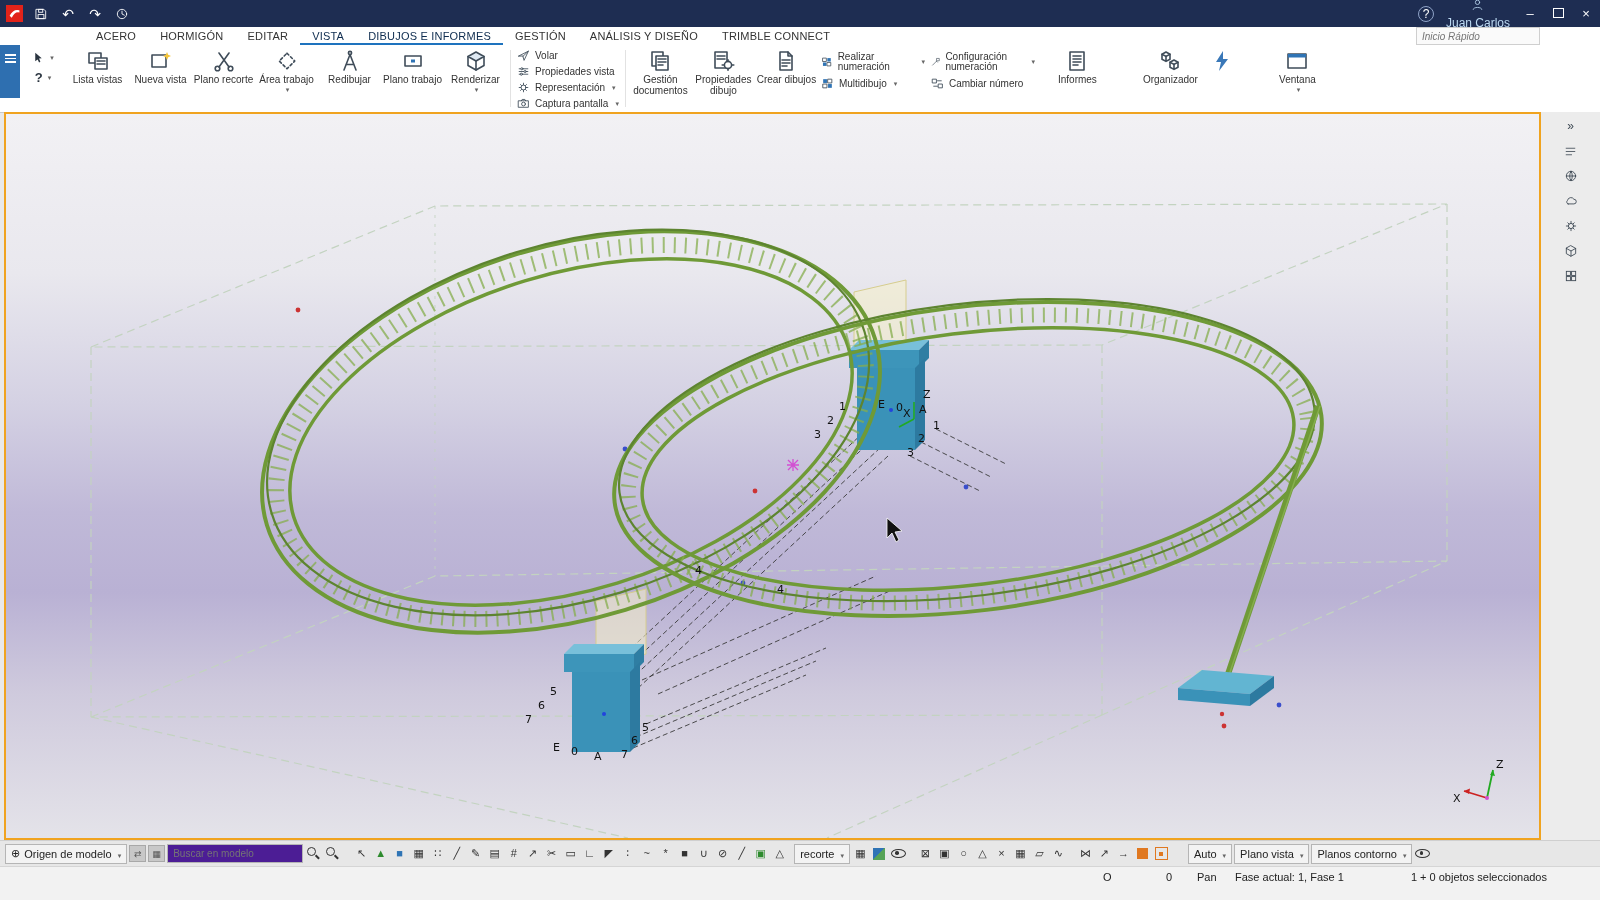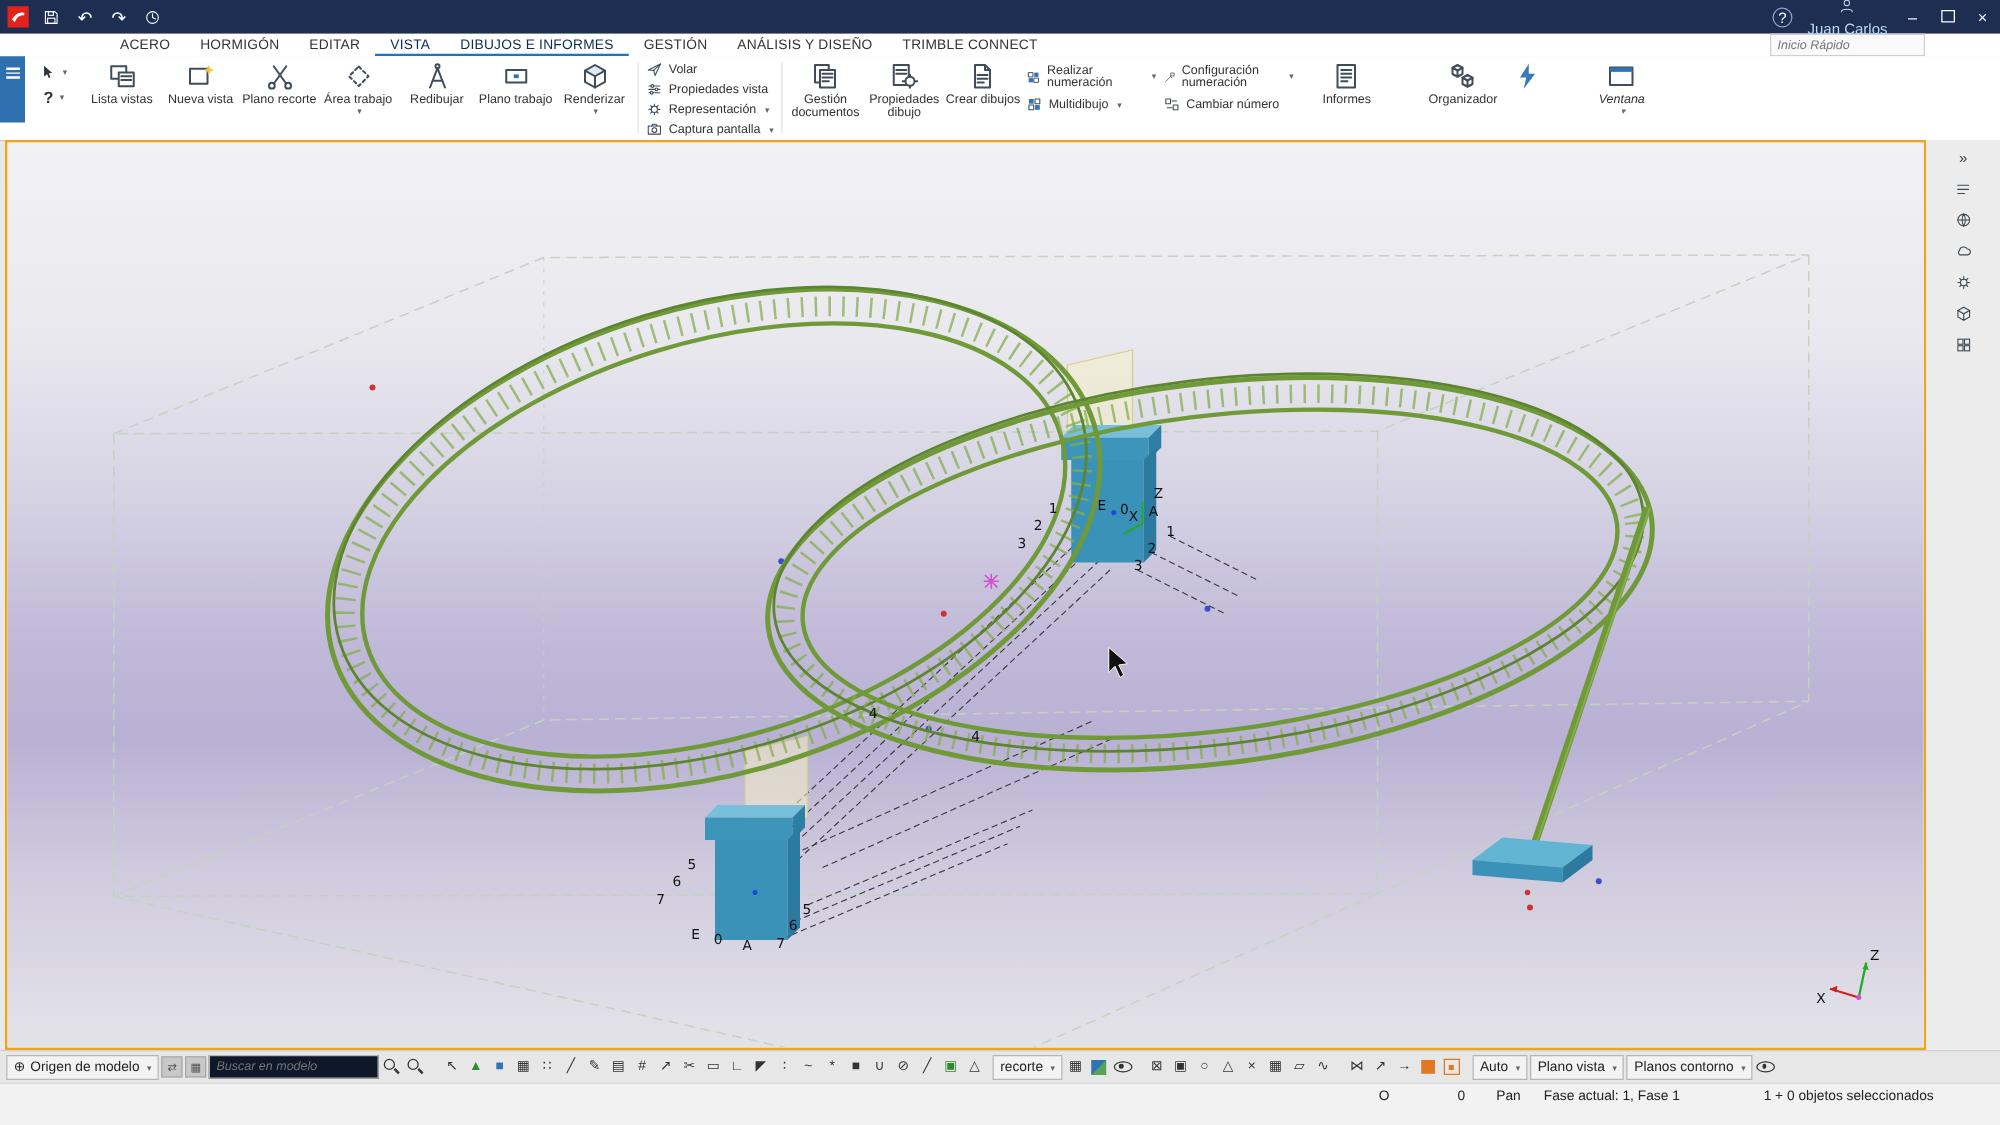--- a/index.html
+++ b/index.html
@@ -61,22 +61,22 @@
 
   
   .btoolbar{position:absolute;top:840px;left:0;right:0;height:26px;background:#e7e7e7;border-top:1px solid #cfcfcf;
     display:flex;align-items:center;gap:2px;padding:0 5px;font-size:11px;color:#222;box-sizing:border-box;}
   .dd{display:flex;align-items:center;gap:4px;background:#f3f3f3;border:1px solid #b5b5b5;height:18px;
     padding:0 5px;white-space:nowrap;}
   .ti{width:17px;height:18px;display:inline-flex;align-items:center;justify-content:center;font-size:11px;
     color:#333;line-height:1;}
   .tgl{width:15px;height:15px;background:#c8c8c8;border:1px solid #a8a8a8;display:inline-flex;align-items:center;
     justify-content:center;font-size:9px;color:#555;}
-  .searchbox input{width:124px;height:15px;font-size:10px;font-style:italic;color:#888;border:1px solid #b5b5b5;
-    background:#0f172a;padding:1px 5px;font-family:"Liberation Sans",sans-serif;}
+  .searchbox input{width:124px;height:15px;font-size:10px;color:#888;border:1px solid #b5b5b5;
+    background:#4c1d95;padding:1px 5px;font-family:"Liberation Sans",sans-serif;}
   .mag{position:relative;width:13px;height:13px;display:inline-block;}
   .mag::before{content:"";position:absolute;left:0;top:0;width:7px;height:7px;border:1.6px solid #333;border-radius:50%;}
   .mag::after{content:"";position:absolute;left:8px;top:9px;width:5px;height:1.6px;background:#333;transform:rotate(45deg);}
   .eye{width:13px;height:7px;border:1.5px solid #333;border-radius:50%;position:relative;display:inline-block;}
   .eye::after{content:"";position:absolute;left:3.2px;top:1px;width:3.6px;height:3.6px;background:#333;border-radius:50%;}
   .orangesq{width:11px;height:11px;background:#e07820;display:inline-block;}
   .orangesq2{width:11px;height:11px;border:1.5px solid #e07820;display:inline-flex;align-items:center;justify-content:center;}
   .orangesq2::after{content:"";width:4px;height:4px;background:#e07820;}
   .pairsq{width:12px;height:12px;background:linear-gradient(135deg,#2f74b5 50%,#56a356 50%);display:inline-block;}
 
@@ -334,21 +334,21 @@
         </svg>
       <span class="lbl">Organizador</span>
     </div>
 
     <div class="rbtn-lg" style="width:40px;">
       <svg width="24" height="24" viewBox="0 0 24 24">
           <path d="M13 2 L6 13 h5 L9 22 L18 10 h-5 z" fill="#3a78b8"></path>
         </svg>
     </div>
 
-    <div class="rbtn-lg cv" style="margin-left:24px;font-style:italic;">
+    <div class="rbtn-lg cv" style="margin-left:24px;">
       <svg class="isvg" width="24" height="24" viewBox="0 0 24 24">
           <rect x="3" y="5" width="18" height="14"></rect>
           <rect x="3" y="5" width="18" height="3.5" fill="#2f74b5" stroke="none"></rect>
         </svg>
       <span class="lbl">Ventana</span>
     </div>
   </div>
 
   <div class="viewport">
     <svg viewBox="0 0 1533 724" preserveAspectRatio="none">
@@ -596,21 +596,21 @@
     <span style="width:6px"></span>
     <span class="ti">⋈</span>
     <span class="ti">↗</span>
     <span class="ti">→</span>
     <span class="ti">
         <span class="orangesq"></span>
       </span>
     <span class="ti">
         <span class="orangesq2"></span>
       </span>
-    <span class="dd" style="margin-left:6px;">
+    <span class="dd" style="margin-left:16px;">
       <span>Auto</span>
         <span class="cv"></span>
     </span>
     <span class="dd">
       <span>Plano vista</span>
         <span class="cv"></span>
     </span>
     <span class="dd">
       <span>Planos contorno</span>
         <span class="cv"></span>

